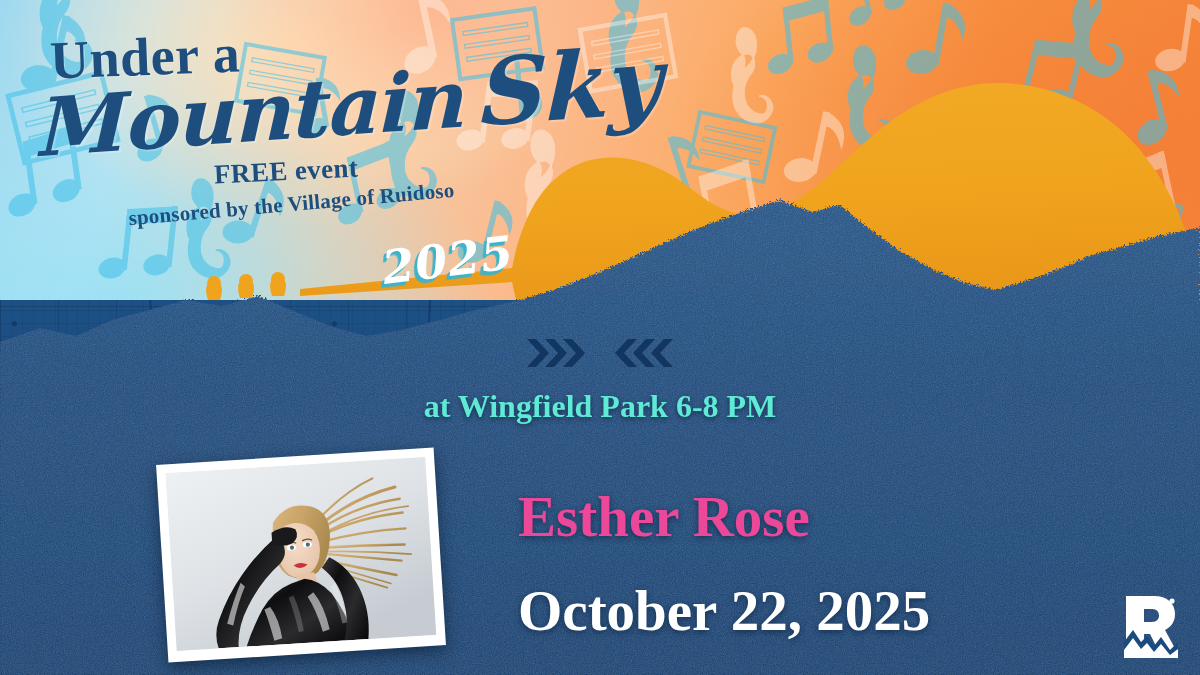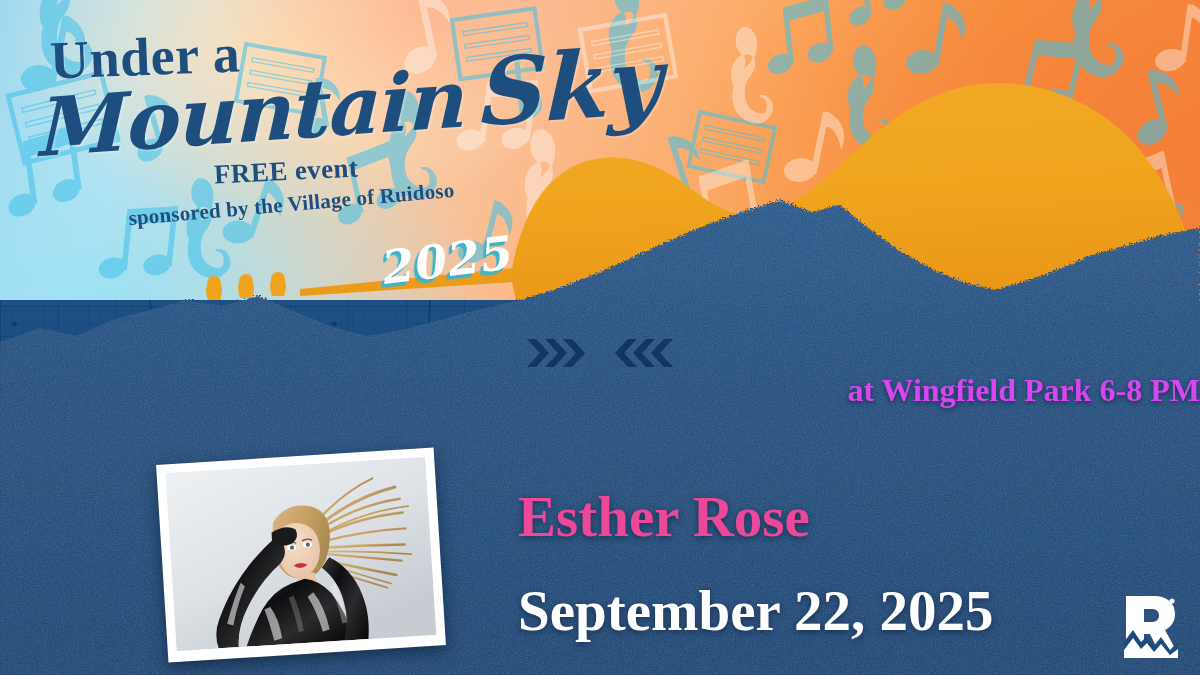--- a/index.html
+++ b/index.html
@@ -131,26 +131,25 @@
   .series-row { display:flex; align-items:center; justify-content:center; gap:22px; }
   .series {
     font-family:"Liberation Serif", serif;
     font-weight:700; font-size:50px; letter-spacing:.3px;
     color:#ffffff;
     text-shadow:0 2px 5px rgba(4,24,48,.65);
     white-space:nowrap;
   }
   .chev { display:block; }
   .subtitle {
-    margin-top:2px;
+    margin-top:18px;
     font-family:"Liberation Serif", serif;
     font-weight:700; font-size:32px;
-    color:#d946ef;
+    color:#5eead4;
     text-shadow:0 2px 5px rgba(4,24,48,.6);
-    text-align:right;
   }
 
   
   .artist {
     position:absolute; left:518px; top:484px;
     font-family:"Liberation Serif", serif;
     font-weight:700; font-size:57px; color:#ec4899;
     text-shadow:0 2px 6px rgba(4,24,48,.6);
     white-space:nowrap;
   }
@@ -492,21 +491,21 @@
           <path d="M120 130 Q126 146 128 166 L123 167 Q120 148 115 132 Z" opacity=".35"></path>
         </g>
         <g fill="#ffffff" opacity=".3">
           <path d="M162 120 Q170 138 172 160 L167 161 Q164 140 157 124 Z"></path>
         </g>
       </svg>
     </div>
   </div>
 
   <div class="artist">Esther Rose</div>
-  <div class="date">September 22, 2025</div>
+  <div class="date">October 22, 2025</div>
 
   <svg class="logo" viewBox="0 0 62 66">
     <path fill="#ffffff" d="
       M6 4 H34 C47 4 55 11 55 22 C55 30 51 35 45 38 L58 62 H40 L30 42 H24 V62 H6 Z
       M24 17 V30 H32 C37 30 39 27 39 23.5 C39 20 37 17 32 17 Z"></path>
 
     <path fill="#1a4b7d" d="M4 66 L4 50 L13 38 L21 50 L27 44 L34 54 L41 45 L50 58 L58 50 L58 66 Z"></path>
     <path fill="#ffffff" d="M4 66 L4 58 L13 46 L21 57 L27 51 L34 60 L41 52 L50 63 L58 57 L58 66 Z"></path>
     <circle cx="52" cy="9" r="2.6" fill="#ffffff"></circle>
   </svg>

